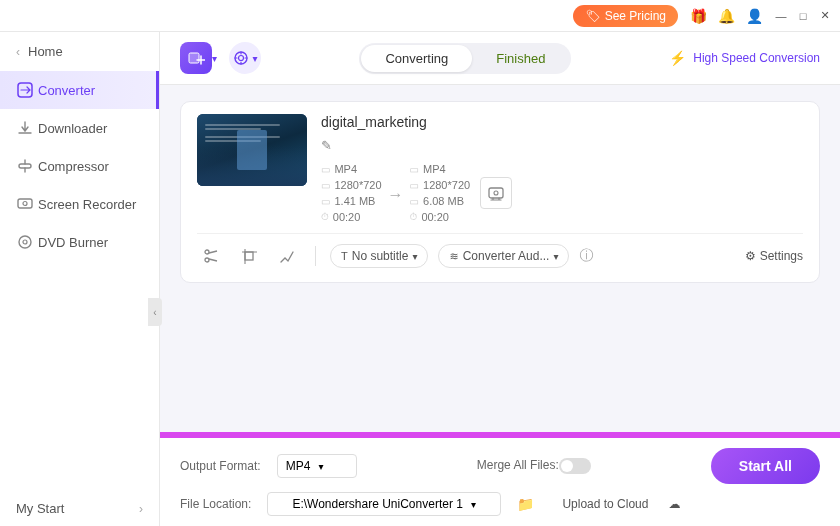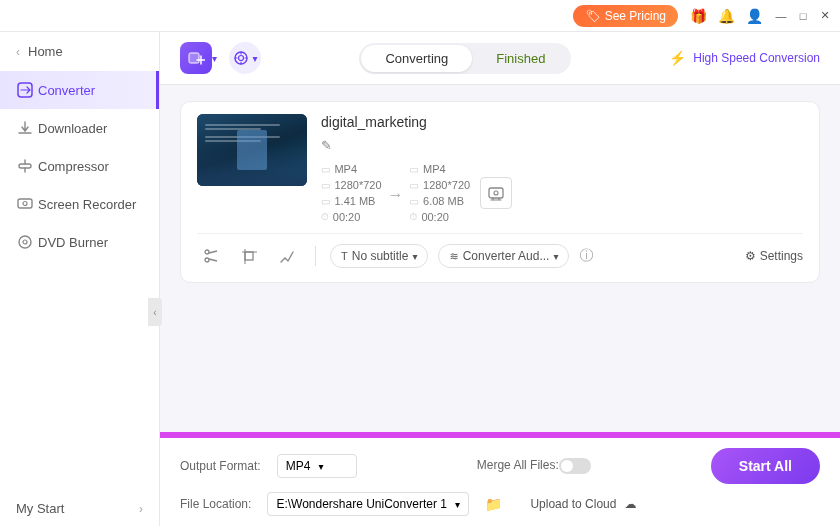--- a/index.html
+++ b/index.html
@@ -462,30 +462,30 @@
       top: 2px;
       left: 2px;
       transition: left 0.2s;
     }
     .location-select {
       display: flex;
       align-items: center;
       gap: 4px;
       border: 1px solid #ddd;
       border-radius: 4px;
-      padding: 4px 8px;
+      padding: 4px 24px;
       font-size: 12px;
       background: #fff;
       cursor: pointer;
       min-width: 160px;
     }
     .upload-cloud {
       display: flex;
       align-items: center;
-      gap: 4px;
+      gap: 16px;
       font-size: 12px;
       color: #555;
       cursor: pointer;
     }
     .start-all-btn {
       background: linear-gradient(135deg, #a855f7, #7c3aed);
       color: white;
       border: none;
       border-radius: 22px;
       padding: 10px 28px;

